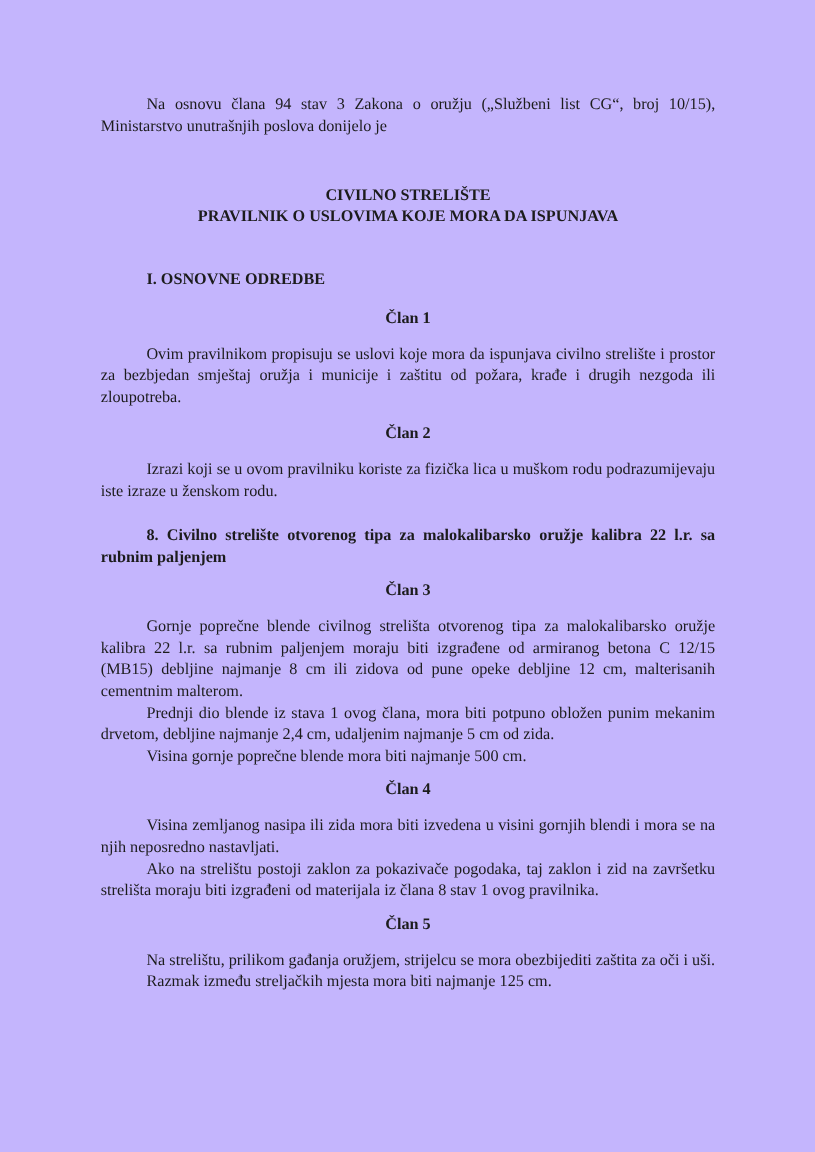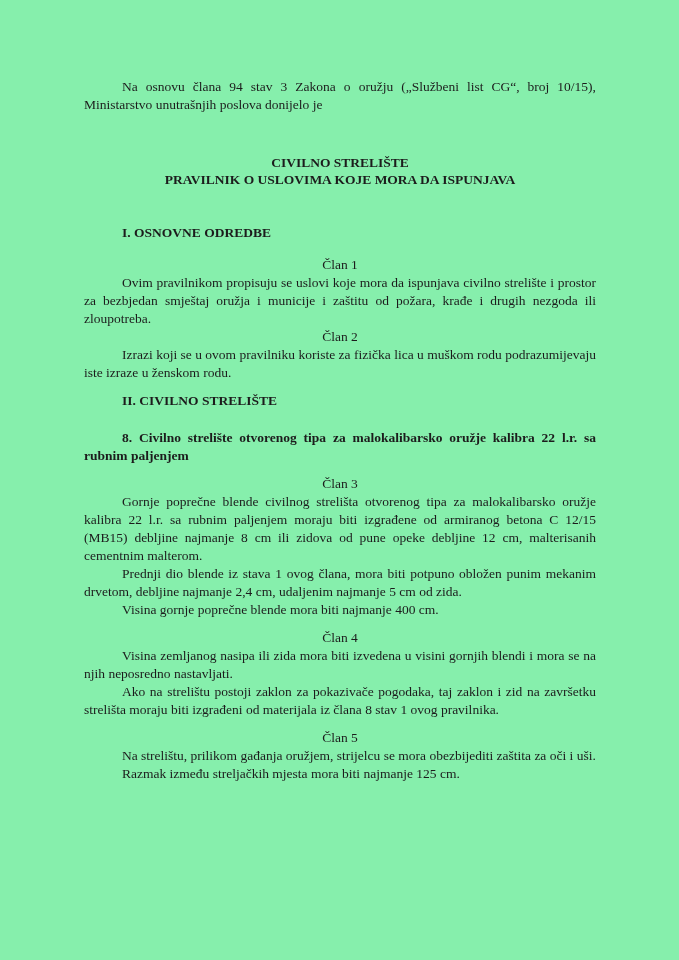--- a/index.html
+++ b/index.html
@@ -4,44 +4,44 @@
 <style>
   html, body {
     margin: 0;
     padding: 0;
     background: #ffffff;
   }
   .page {
     width: 679px;
     height: 960px;
     box-sizing: border-box;
-    background: #86efac;
+    background: #c4b5fd;
     padding: 78px 83px 30px 84px;
     font-family: "Liberation Serif", "DejaVu Serif", serif;
     font-size: 13.5px;
     line-height: 18px;
     color: #1c1c1c;
     overflow: hidden;
   }
   .para {
     margin: 0;
     text-align: justify;
     text-indent: 38px;
   }
   .bold { font-weight: bold; }
   .doc-title {
     margin: 40px 0 0 0;
     text-align: center;
     font-weight: bold;
     line-height: 17px;
   }
   .clan {
-    margin: 0;
+    margin: 12px;
     text-align: center;
-    font-weight: normal;
+    font-weight: bold;
   }
   .mt-sec1 { margin-top: 36px; }
   .mt-clan1 { margin-top: 14px; }
   .mt-sec2 { margin-top: 10px; }
   .mt-sub  { margin-top: 19px; }
   .mt-10   { margin-top: 10px; }
 </style>
 </head>
 <body>
 
@@ -55,28 +55,27 @@
   </div>
 
   <p class="para bold mt-sec1">I. OSNOVNE ODREDBE</p>
 
   <p class="clan mt-clan1">Član 1</p>
   <p class="para">Ovim pravilnikom propisuju se uslovi koje mora da ispunjava civilno strelište i prostor za bezbjedan smještaj oružja i municije i zaštitu od požara, krađe i drugih nezgoda ili zloupotreba.</p>
 
   <p class="clan">Član 2</p>
   <p class="para">Izrazi koji se u ovom pravilniku koriste za fizička lica u muškom rodu podrazumijevaju iste izraze u ženskom rodu.</p>
 
-  <p class="para bold mt-sec2">II. CIVILNO STRELIŠTE</p>
 
   <p class="para bold mt-sub">8. Civilno strelište otvorenog tipa za malokalibarsko oružje kalibra 22 l.r. sa rubnim paljenjem</p>
 
   <p class="clan mt-10">Član 3</p>
   <p class="para">Gornje poprečne blende civilnog strelišta otvorenog tipa za malokalibarsko oružje kalibra 22 l.r. sa rubnim paljenjem moraju biti izgrađene od armiranog betona C 12/15 (MB15) debljine najmanje 8 cm ili zidova od pune opeke debljine 12 cm, malterisanih cementnim malterom.</p>
   <p class="para">Prednji dio blende iz stava 1 ovog člana, mora biti potpuno obložen punim mekanim drvetom, debljine najmanje 2,4 cm, udaljenim najmanje 5 cm od zida.</p>
-  <p class="para">Visina gornje poprečne blende mora biti najmanje 400 cm.</p>
+  <p class="para">Visina gornje poprečne blende mora biti najmanje 500 cm.</p>
 
   <p class="clan mt-10">Član 4</p>
   <p class="para">Visina zemljanog nasipa ili zida mora biti izvedena u visini gornjih blendi i mora se na njih neposredno nastavljati.</p>
   <p class="para">Ako na strelištu postoji zaklon za pokazivače pogodaka, taj zaklon i zid na završetku strelišta moraju biti izgrađeni od materijala iz člana 8 stav 1 ovog pravilnika.</p>
 
   <p class="clan mt-10">Član 5</p>
   <p class="para">Na strelištu, prilikom gađanja oružjem, strijelcu se mora obezbijediti zaštita za oči i uši.</p>
   <p class="para">Razmak između streljačkih mjesta mora biti najmanje 125 cm.</p>
 
 </div>

